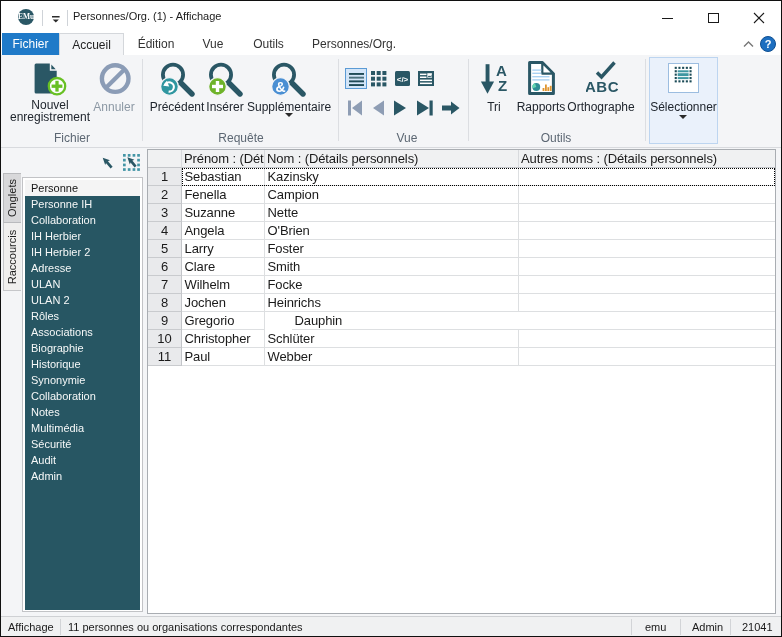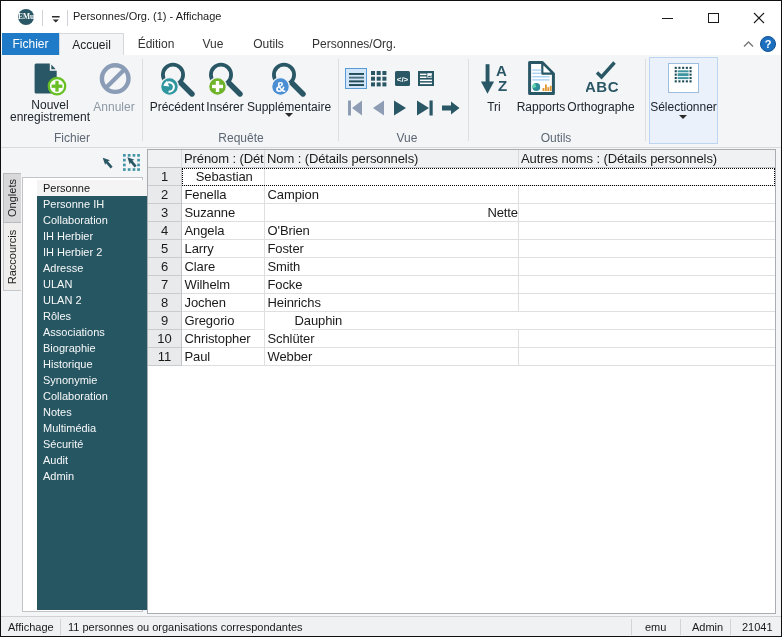--- a/index.html
+++ b/index.html
@@ -33,21 +33,21 @@
 #content { position:absolute; left:1px; top:148px; width:780px; height:468px; background:#f4f5f7; }
 
 
 .vtab { position:absolute; left:2px; width:18px; color:#1d1d1d; font-size:11px; overflow:visible; }
 .vtab span { position:absolute; left:0; top:100%; height:17px; line-height:17px; text-align:center; white-space:nowrap; transform-origin:0 0; transform:rotate(-90deg); }
 #tab-onglets { top:25px; height:50px; background:#d8d8da; border:1px solid #b9babd; border-right:none; }
 #tab-racc { top:75px; height:68px; background:#f0efee; border:1px solid #c6c7ca; border-right:none; border-top:none; }
 
 
 #sidepanel { position:absolute; left:21px; top:29px; width:121px; height:435px; background:#fff; border:1px solid #c2c3c6; }
-#sidelist { position:absolute; left:2px; top:2px; width:115px; height:430px; background:#275663;margin-left:12px; }
+#sidelist { position:absolute; left:2px; top:2px; width:115px; height:430px; background:#275663; }
 .sitem { height:16px; line-height:16px; padding-left:6px; color:#f6f8f8; white-space:nowrap; font-size:11px; }
 .sitem.sel { background:#f4f4f4; color:#151515; }
 
 
 #grid { position:absolute; left:146px; top:1px; width:629px; height:465px; background:#fff; border:1px solid #a9adb2; font-size:13px; letter-spacing:-0.1px; }
 .hcell { position:absolute; top:0; height:18px; line-height:17px; background:#f0f1f2; border-right:1px solid #d8dadd; border-bottom:1px solid #c3c5c9; padding-left:2px; white-space:nowrap; overflow:hidden; }
 .ncell { position:absolute; left:0; width:34px; height:18px; background:#e9eaec; border-right:1px solid #c3c5c9; border-bottom:1px solid #c9cbce; text-align:center; line-height:17px; }
 .dcell { position:absolute; height:18px; border-right:1px solid #dddfe1; border-bottom:1px solid #dddfe1; line-height:17px; padding-left:2.5px; white-space:nowrap; overflow:hidden; background:#fff; }
 #focusrow { position:absolute; left:34px; top:17.5px; width:593px; height:18px; border:1px dotted #000; }
 
@@ -311,29 +311,30 @@
       <div class="sitem">Admin</div>
     </div>
   </div>
 
   <div id="grid">
     <div class="hcell" style="left:0; width:34px;"></div>
     <div class="hcell" style="left:34px; width:83px;">Prénom : (Dét...</div>
     <div class="hcell" style="left:117px; width:254px;">Nom : (Détails personnels)</div>
     <div class="hcell" style="left:371px; width:256px; border-right:none;">Autres noms : (Détails personnels)</div>
     <div class="ncell" style="top:18px;">1</div>
-    <div class="dcell" style="left:34px; top:18px; width:83px;text-align:center;">Sebastian</div>
+    <div class="dcell" style="left:34px; top:18px; width:83px;">Sebastian</div>
+    <div class="dcell" style="left:117px; top:18px; width:254px;">Kazinsky</div>
     <div class="dcell" style="left:371px; top:18px; width:256px; border-right:none;"></div>
     <div class="ncell" style="top:36px;">2</div>
     <div class="dcell" style="left:34px; top:36px; width:83px;">Fenella</div>
     <div class="dcell" style="left:117px; top:36px; width:254px;">Campion</div>
     <div class="dcell" style="left:371px; top:36px; width:256px; border-right:none;"></div>
     <div class="ncell" style="top:54px;">3</div>
     <div class="dcell" style="left:34px; top:54px; width:83px;">Suzanne</div>
-    <div class="dcell" style="left:117px; top:54px; width:254px;text-align:right;">Nette</div>
+    <div class="dcell" style="left:117px; top:54px; width:254px;">Nette</div>
     <div class="dcell" style="left:371px; top:54px; width:256px; border-right:none;"></div>
     <div class="ncell" style="top:72px;">4</div>
     <div class="dcell" style="left:34px; top:72px; width:83px;">Angela</div>
     <div class="dcell" style="left:117px; top:72px; width:254px;">O'Brien</div>
     <div class="dcell" style="left:371px; top:72px; width:256px; border-right:none;"></div>
     <div class="ncell" style="top:90px;">5</div>
     <div class="dcell" style="left:34px; top:90px; width:83px;">Larry</div>
     <div class="dcell" style="left:117px; top:90px; width:254px;">Foster</div>
     <div class="dcell" style="left:371px; top:90px; width:256px; border-right:none;"></div>
     <div class="ncell" style="top:108px;">6</div>

